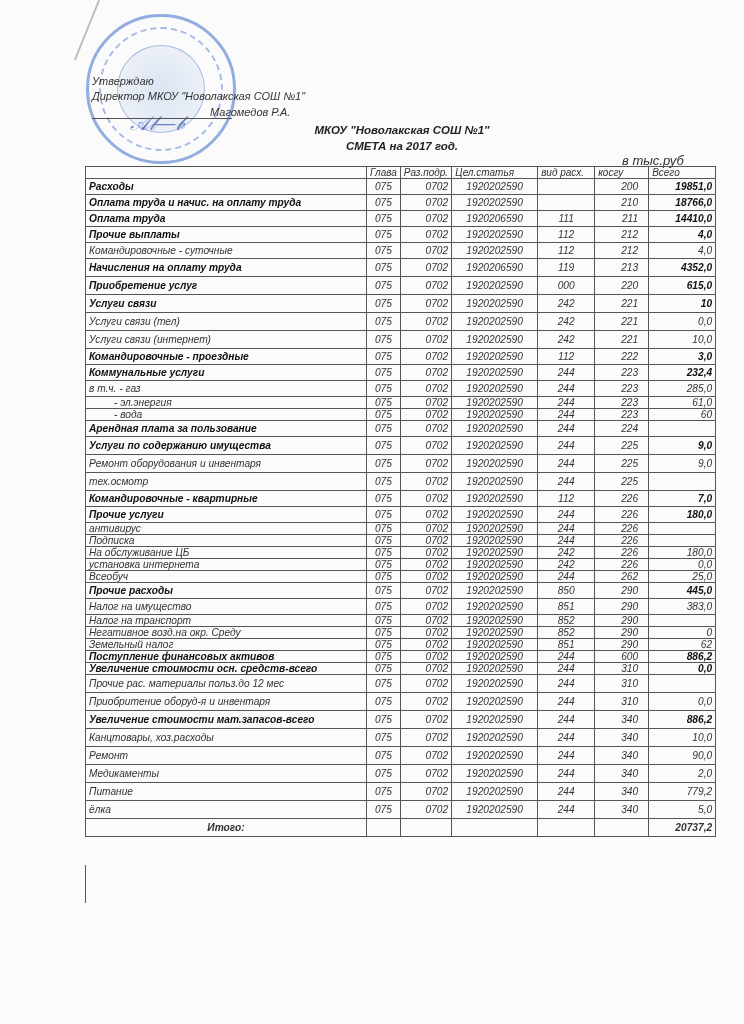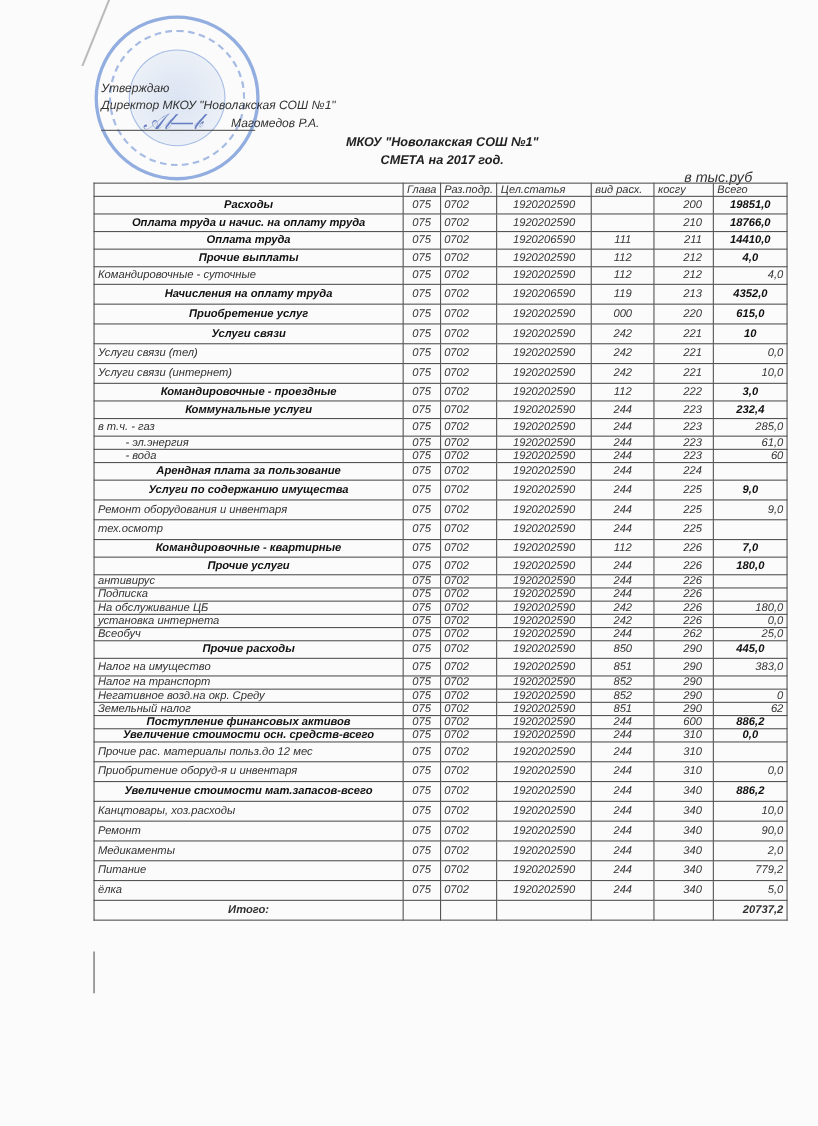--- a/index.html
+++ b/index.html
@@ -8,34 +8,34 @@
   .stamp { position:absolute; left:86px; top:14px; width:150px; height:150px; border-radius:50%;
            border:3px solid rgba(60,110,200,0.55); box-sizing:border-box; }
   .stamp::before { content:""; position:absolute; left:10px; top:10px; right:10px; bottom:10px; border-radius:50%;
            border:2px dashed rgba(60,110,200,0.45); }
   .stamp::after { content:""; position:absolute; left:28px; top:28px; right:28px; bottom:28px; border-radius:50%;
            border:1.5px solid rgba(60,110,200,0.4); background:radial-gradient(circle, rgba(80,130,210,0.18), rgba(80,130,210,0.05)); }
   .edge { position:absolute; left:60px; top:0; width:26px; height:60px;
           border-right:2px solid #bbb; transform:skewX(-22deg); }
   .approve { position:absolute; left:92px; font-style:italic; font-size:11px; color:#333; }
   .sig-line { position:absolute; left:92px; top:118px; width:140px; border-top:1px solid #555; }
-  .sig { position:absolute; left:130px; top:100px; font-style:italic; font-size:20px; color:rgba(50,80,170,0.7); }
+  .sig { position:absolute; left:130px; top:112px; font-style:italic; font-size:20px; color:rgba(50,80,170,0.7); }
   .title { position:absolute; left:0; width:744px; text-align:center; font-style:italic; font-weight:bold; font-size:11.5px; color:#222; }
   .units { position:absolute; left:622px; top:153px; font-style:italic; font-size:13px; color:#333; }
   table { position:absolute; left:85px; top:166px; border-collapse:collapse; font-size:10.2px; font-style:italic; }
   td { border:1px solid #555; padding:0 3px; height:15px; line-height:13px; white-space:nowrap; color:#333; }
   td.c-name { width:249px; }
   td.c-ch { width:25px; text-align:center;margin-left:28px; }
-  td.c-rz { width:43px; text-align:left; }
+  td.c-rz { width:43px; text-align:right; }
   td.c-cs { width:79px; text-align:center; }
   td.c-vr { width:50px; text-align:center; }
   td.c-ks { width:50px; text-align:right; padding-right:10px; width:40px; }
   td.c-tot { width:60px; text-align:right; }
   tr.hdr td { height:11px; line-height:11px; font-size:10px; text-align:left; }
-  tr.b td.c-name, tr.b td.c-tot { font-weight:bold; color:#111;text-align:center; }
+  tr.b td.c-name, tr.b td.c-tot { font-weight:bold; color:#111; }
   tr.tall td { height:17px; }
   tr.short td { height:11px; line-height:10px; }
   tr.total td.c-name { text-align:center; font-weight:bold; }
   tr.total td.c-tot { font-weight:bold; }
   td.ind { padding-left:28px; }
   .tail { position:absolute; left:85px; top:842px; height:38px; border-left:1px solid #555; }
 </style>
 </head>
 <body>
 

